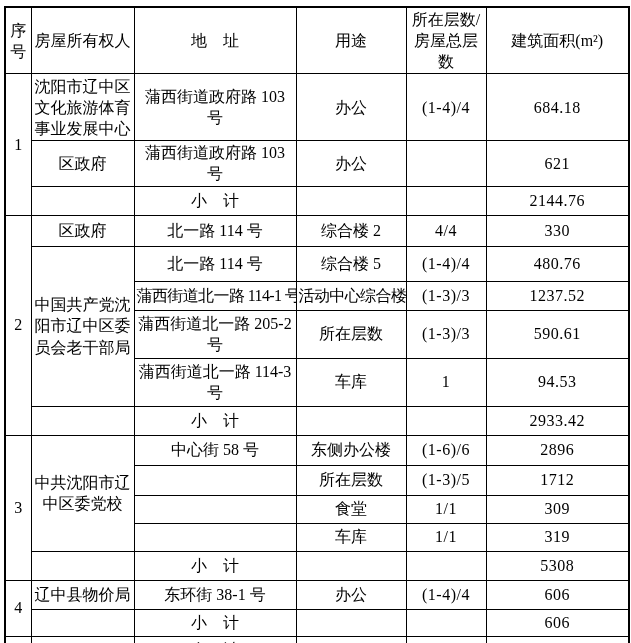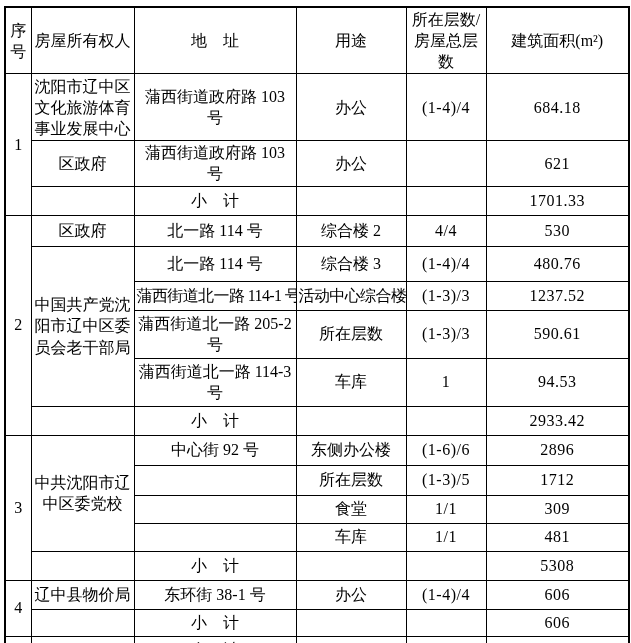--- a/index.html
+++ b/index.html
@@ -67,35 +67,35 @@
     <td>蒲西街道政府路 103 号</td>
     <td>办公</td>
     <td class="num"></td>
     <td class="num">621</td>
   </tr>
   <tr style="height:29px">
     <td></td>
     <td>小　计</td>
     <td></td>
     <td class="num"></td>
-    <td class="num">1701.33</td>
+    <td class="num">2144.76</td>
   </tr>
 
   <tr style="height:31px">
     <td rowspan="6" class="grouptop">2</td>
     <td class="grouptop">区政府</td>
     <td class="grouptop">北一路 114 号</td>
     <td class="grouptop">综合楼 2</td>
     <td class="num grouptop">4/4</td>
-    <td class="num grouptop">530</td>
+    <td class="num grouptop">330</td>
   </tr>
   <tr style="height:35px">
     <td rowspan="4">中国共产党沈阳市辽中区委员会老干部局</td>
     <td>北一路 114 号</td>
-    <td>综合楼 3</td>
+    <td>综合楼 5</td>
     <td class="num">(1-4)/4</td>
     <td class="num">480.76</td>
   </tr>
   <tr style="height:29px">
     <td class="tight">蒲西街道北一路 114-1 号</td>
     <td class="tight">活动中心综合楼</td>
     <td class="num">(1-3)/3</td>
     <td class="num">1237.52</td>
   </tr>
   <tr style="height:48px">
@@ -114,42 +114,42 @@
     <td></td>
     <td>小　计</td>
     <td></td>
     <td class="num"></td>
     <td class="num">2933.42</td>
   </tr>
 
   <tr style="height:30px">
     <td rowspan="5" class="grouptop">3</td>
     <td rowspan="4" class="grouptop">中共沈阳市辽中区委党校</td>
-    <td class="grouptop">中心街 92 号</td>
+    <td class="grouptop">中心街 58 号</td>
     <td class="grouptop">东侧办公楼</td>
     <td class="num grouptop">(1-6)/6</td>
     <td class="num grouptop">2896</td>
   </tr>
   <tr style="height:30px">
     <td></td>
     <td>所在层数</td>
     <td class="num">(1-3)/5</td>
     <td class="num">1712</td>
   </tr>
   <tr style="height:28px">
     <td></td>
     <td>食堂</td>
     <td class="num">1/1</td>
     <td class="num">309</td>
   </tr>
   <tr style="height:28px">
     <td></td>
     <td>车库</td>
     <td class="num">1/1</td>
-    <td class="num">481</td>
+    <td class="num">319</td>
   </tr>
   <tr style="height:29px">
     <td></td>
     <td>小　计</td>
     <td></td>
     <td class="num"></td>
     <td class="num">5308</td>
   </tr>
 
   <tr style="height:29px">

